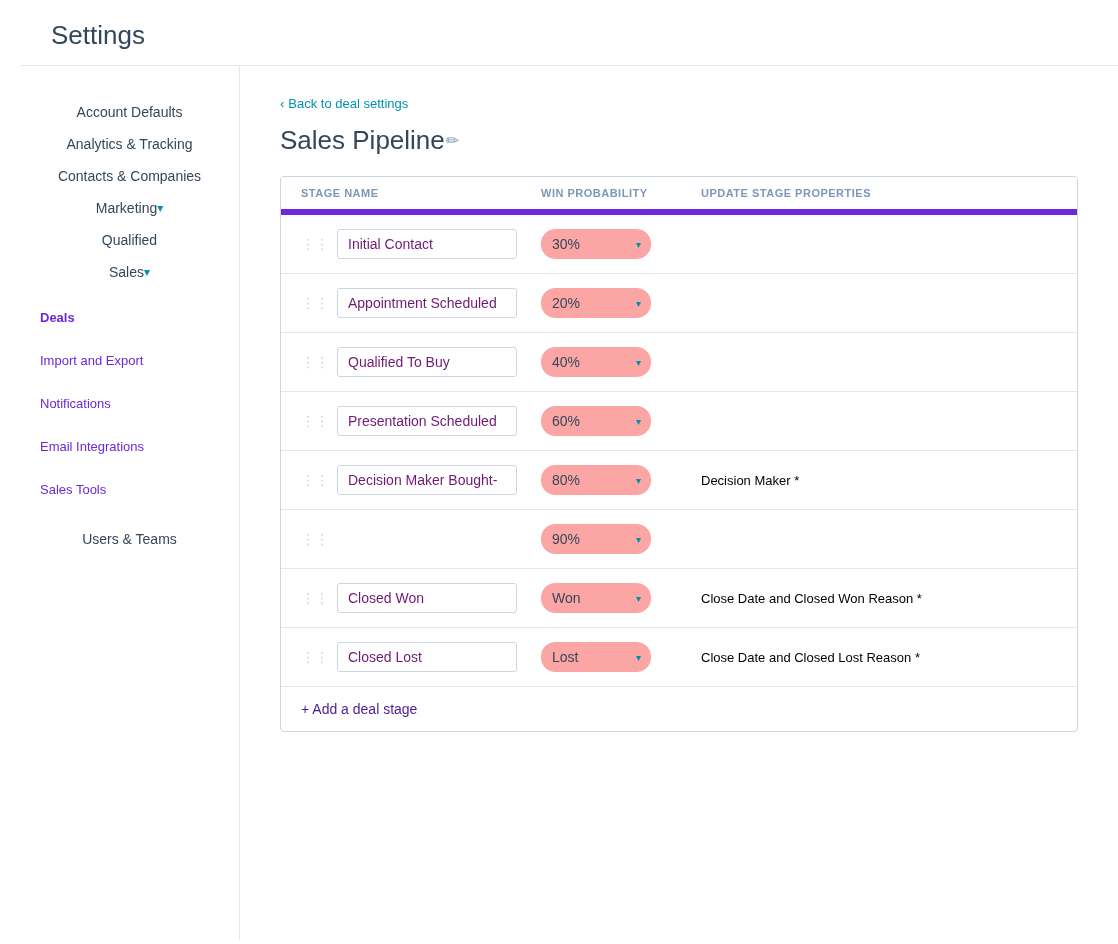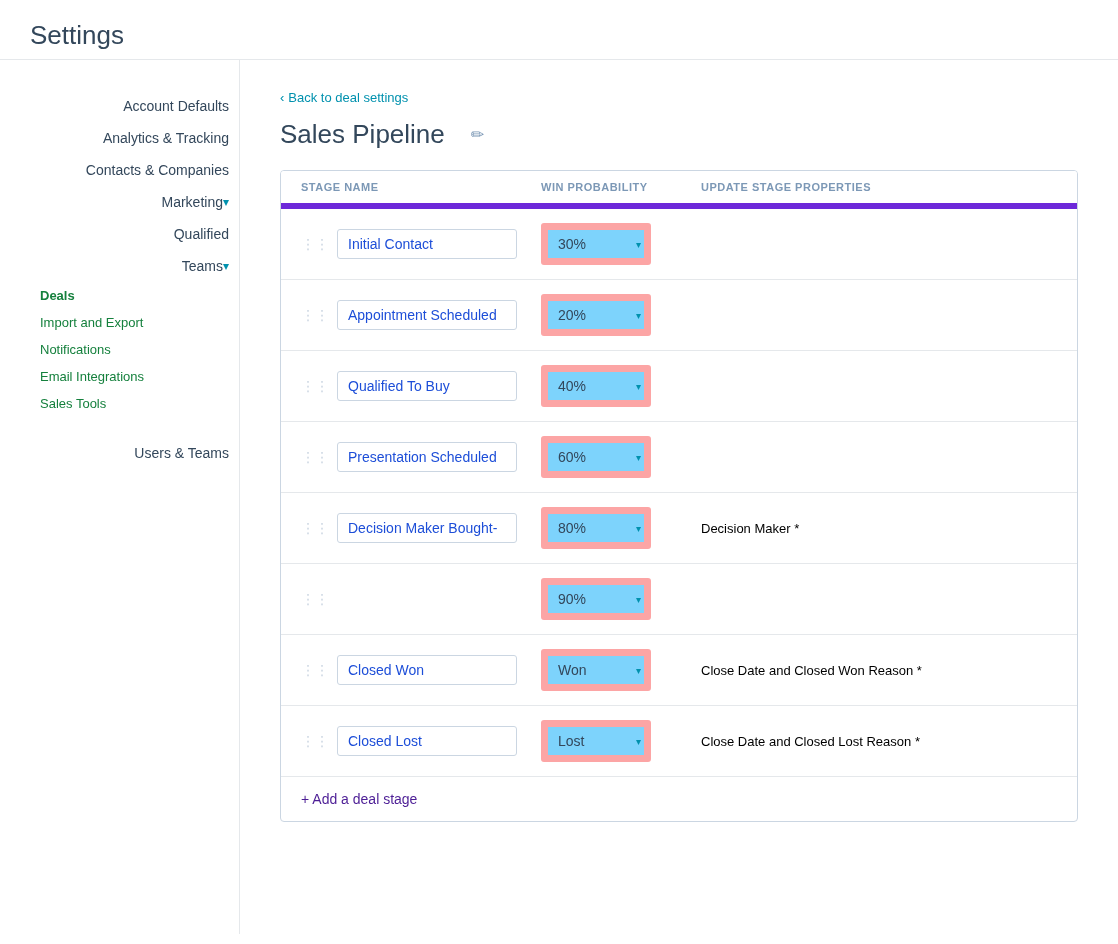--- a/index.html
+++ b/index.html
@@ -1,20 +1,21 @@
 <!DOCTYPE html>
 <html><head>
   <meta charset="utf-8">
   <style>
     * { box-sizing: border-box; margin: 0; padding: 0; }
     body { font-family: -apple-system, BlinkMacSystemFont, 'Segoe UI', Helvetica, Arial, sans-serif; font-size: 14px; color: #33475b; background: #fff; }
 
     .top-bar {
-      padding: 20px 30px 8px 30px;
+      padding: 20px 30px 14px 30px;
       border-bottom: 1px solid #e5e8eb;
+      margin-left: 21px;
     }
     .top-bar h1 {
       font-size: 26px;
       font-weight: 400;
       color: #33475b;
     }
 
     .layout {
       display: flex;
       min-height: calc(100vh - 70px);
@@ -28,29 +29,30 @@
     }
 
     .sidebar-item {
       padding: 8px 10px;
       cursor: pointer;
       color: #33475b;
       font-size: 14px;
       border-radius: 3px;
       display: flex;
       align-items: center;
-      justify-content: flex-end;
+      justify-content: center;
     }
 
     .sidebar-sub-item {
       padding: 6px 10px 6px 20px;
       cursor: pointer;
-      color: #15803d;
+      color: #6d28d9;
       font-size: 13px;
       border-radius: 3px;
+      margin-top: 16px;
     }
     .sidebar-sub-item.active { font-weight: 600; }
 
     .chevron {
       color: #0091ae;
       font-size: 12px;
     }
 
     .main {
       flex: 1;
@@ -64,21 +66,21 @@
       display: flex;
       align-items: center;
       gap: 4px;
       margin-bottom: 14px;
       text-decoration: none;
     }
 
     .page-title-row {
       display: flex;
       align-items: center;
-      gap: 26px;
+      gap: 1px;
       margin-bottom: 20px;
     }
     .page-title {
       font-size: 26px;
       font-weight: 500;
       color: #33475b;
     }
     .edit-icon {
       color: #7c98b6;
       font-size: 16px;
@@ -127,38 +129,38 @@
     .stage-name-cell {
       display: flex;
       align-items: center;
     }
 
     .stage-input {
       border: 1px solid #cbd6e2;
       border-radius: 3px;
       padding: 6px 10px;
       font-size: 14px;
-      color: #1d4ed8;
+      color: #701a75;
       width: 180px;
       background: #fff;
       outline: none;
     }
 
     .prob-select-wrapper {
       position: relative;
       display: inline-flex;
       align-items: center;
     }
     .prob-select {
-      border: 7px solid #fca5a5;
-      border-radius: 3px;
+      border: 1px solid #fca5a5;
+      border-radius: 14px;
       padding: 6px 30px 6px 10px;
       font-size: 14px;
       color: #33475b;
-      background: #7dd3fc;
+      background: #fca5a5;
       appearance: none;
       -webkit-appearance: none;
       cursor: pointer;
       width: 110px;
       outline: none;
     }
     .select-arrow {
       position: absolute;
       right: 10px;
       pointer-events: none;
@@ -205,21 +207,21 @@
       <span>Contacts &amp; Companies</span>
     </div>
     <div class="sidebar-item">
       <span>Marketing</span>
       <span class="chevron">▾</span>
     </div>
     <div class="sidebar-item">
       <span>Qualified</span>
     </div>
     <div class="sidebar-item">
-      <span>Teams</span>
+      <span>Sales</span>
       <span class="chevron">▾</span>
     </div>
     <div class="sidebar-sub-item active">
       <span>Deals</span>
     </div>
     <div class="sidebar-sub-item">
       <span>Import and Export</span>
     </div>
     <div class="sidebar-sub-item">
       <span>Notifications</span>

